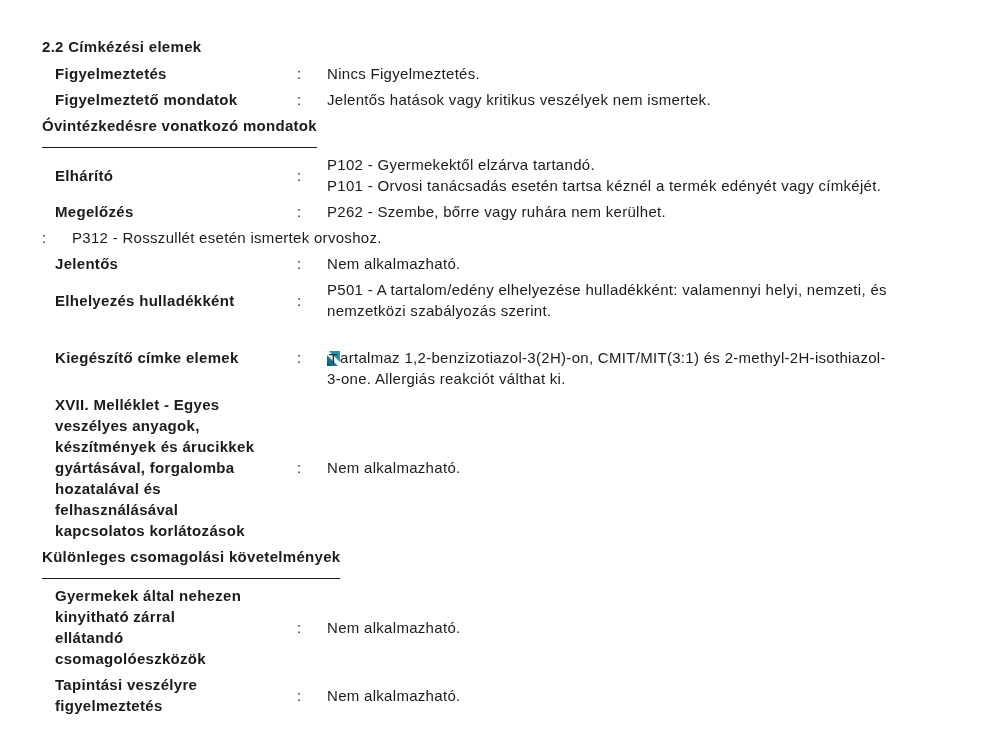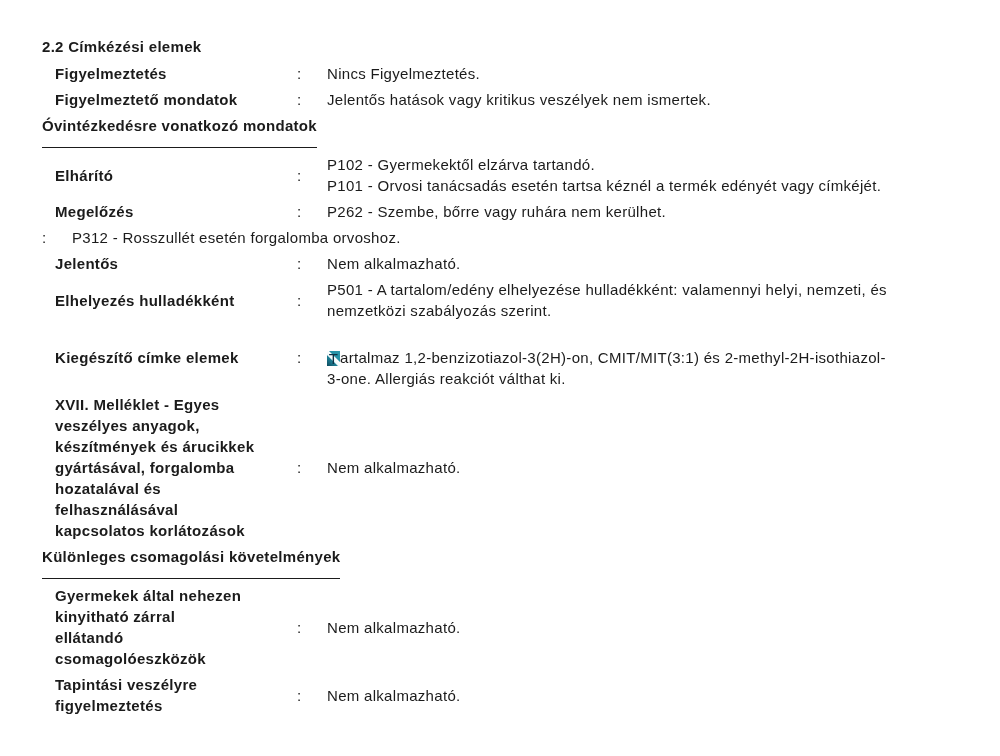--- a/index.html
+++ b/index.html
@@ -104,21 +104,21 @@
   </div>
 
   <div class="row">
     <div class="label">Megelőzés</div>
     <div class="colon">:</div>
     <div class="value">P262 - Szembe, bőrre vagy ruhára nem kerülhet.</div>
   </div>
 
   <div class="row">
     <div class="colon">:</div>
-    <div class="value">P312 - Rosszullét esetén forgalomba orvoshoz.</div>
+    <div class="value">P312 - Rosszullét esetén ismertek orvoshoz.</div>
   </div>
 
   <div class="row">
     <div class="label">Jelentős</div>
     <div class="colon">:</div>
     <div class="value">Nem alkalmazható.</div>
   </div>
 
   <div class="row">
     <div class="label">Elhelyezés hulladékként</div>

